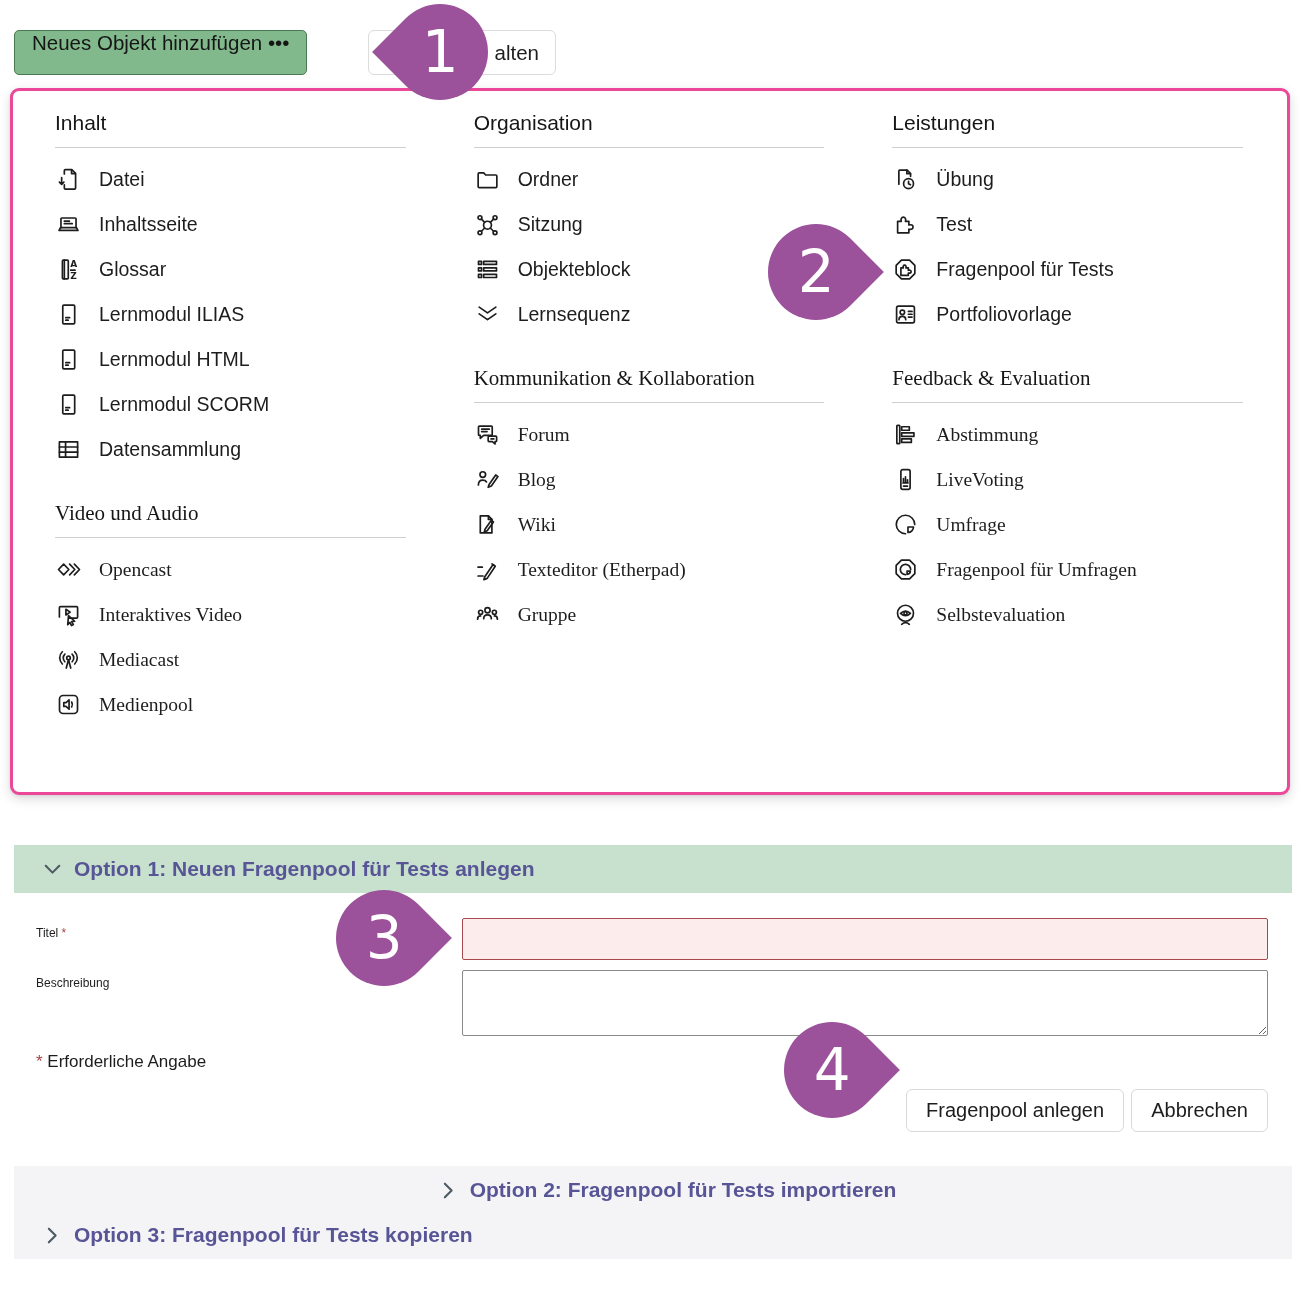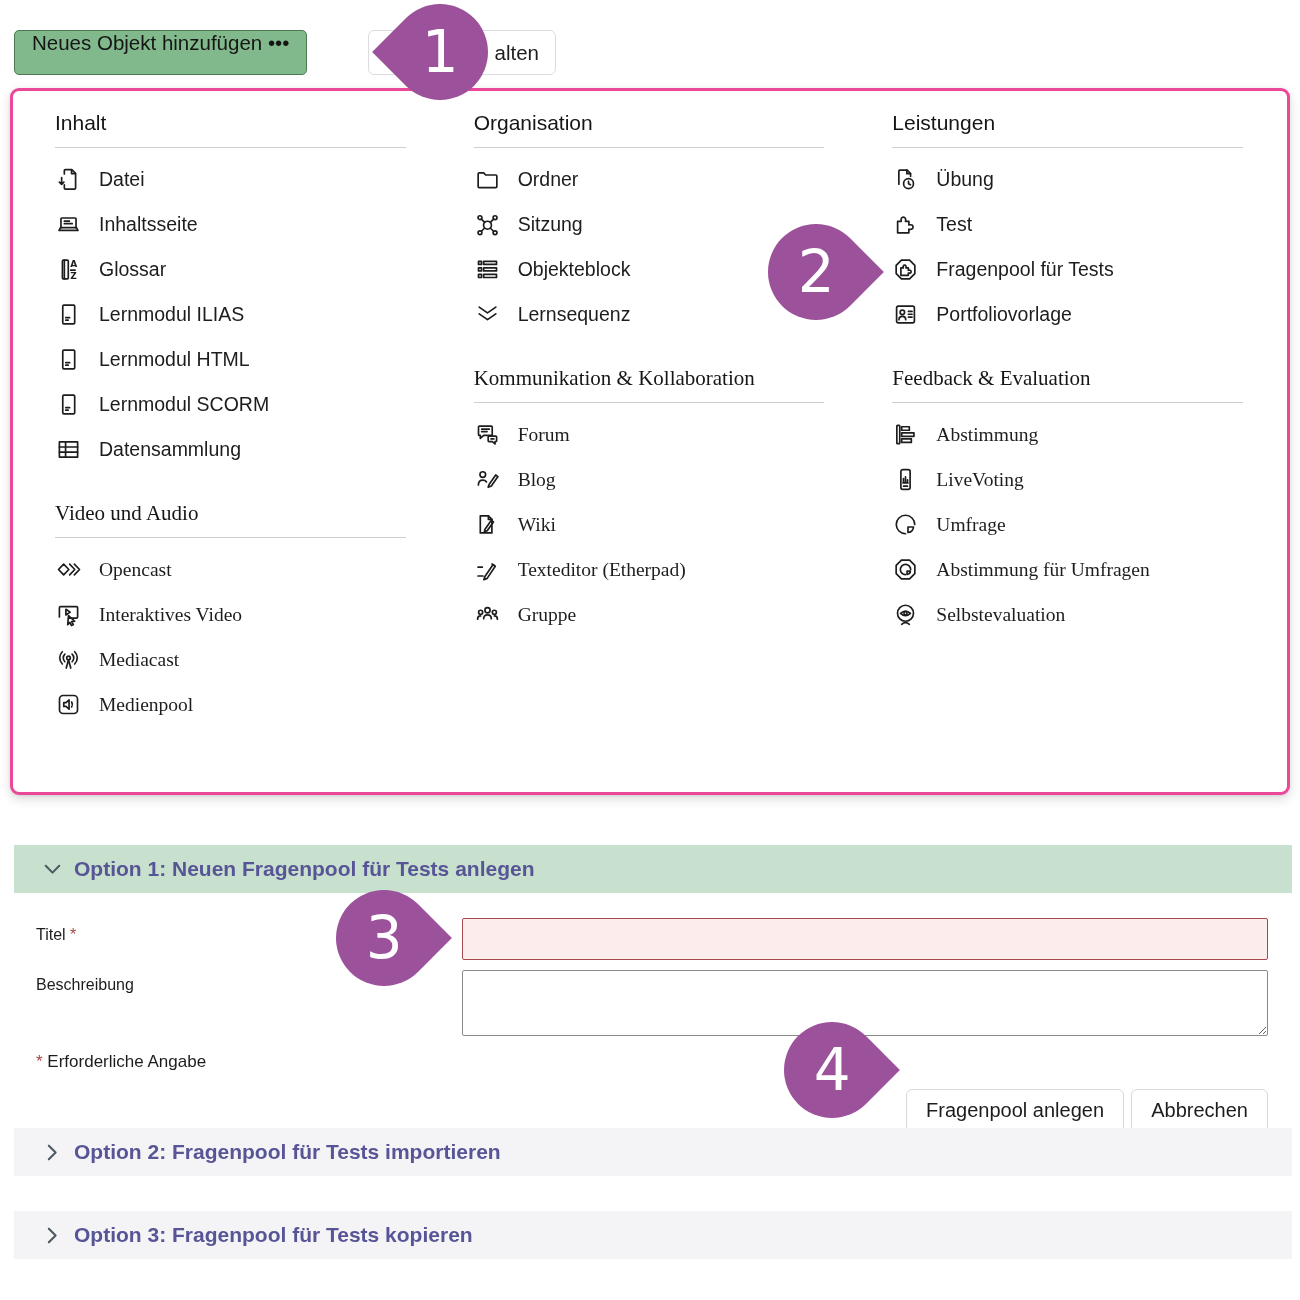--- a/index.html
+++ b/index.html
@@ -37,24 +37,24 @@
   .ic{width:27px;height:27px;flex:0 0 27px;stroke:#1d1d1d;fill:none;stroke-width:1.5;
       stroke-linecap:round;stroke-linejoin:round;color:#1d1d1d;}
   
   .opt-bar{
     position:absolute;left:14px;width:1278px;height:48px;box-sizing:border-box;
     display:flex;align-items:center;gap:9px;padding-left:26px;cursor:pointer;
   }
   .chev{width:25px;height:25px;stroke:#4d5a63;stroke-width:2;fill:none;stroke-linecap:round;stroke-linejoin:round;flex:0 0 25px;}
   .opt-title{font-size:21px;font-weight:bold;color:var(--option-title,#585596);}
   #opt1{top:845px;background:var(--open-bg,#c8e0ce);}
-  #opt2{top:1128px;background:var(--closed-bg,#f4f3f6);}
+  #opt2{top:1166px;background:var(--closed-bg,#f4f3f6);justify-content:center;}
   #opt3{top:1211px;background:var(--closed-bg,#f4f3f6);}
   
-  .fld-label{position:absolute;left:36px;font-size:16px;color:#1d1d1d;}
+  .fld-label{position:absolute;left:36px;font-size:12px;color:#1d1d1d;}
   #lbl-titel{top:926px;}
   #lbl-beschreibung{top:976px;}
   .req{color:var(--required-red,#a94442);}
   #in-titel{
     position:absolute;left:462px;top:918px;width:806px;height:42px;box-sizing:border-box;
     border:1.5px solid var(--error-border,#a5494e);background:var(--error-bg,#fcecec);
     border-radius:2px;font-size:19px;padding:0 10px;font-family:inherit;outline:none;
   }
   #in-besch{
     position:absolute;left:462px;top:970px;width:806px;height:66px;box-sizing:border-box;
@@ -435,21 +435,21 @@
       <div class="mi">
           <svg class="ic">
             <use href="#i-umfrage"></use>
           </svg>
           <span>Umfrage</span>
         </div>
       <div class="mi">
           <svg class="ic">
             <use href="#i-fragenpool-umfragen"></use>
           </svg>
-          <span>Abstimmung für Umfragen</span>
+          <span>Fragenpool für Umfragen</span>
         </div>
       <div class="mi">
           <svg class="ic">
             <use href="#i-selbstevaluation"></use>
           </svg>
           <span>Selbstevaluation</span>
         </div>
     </div>
   </div>
 </div>

